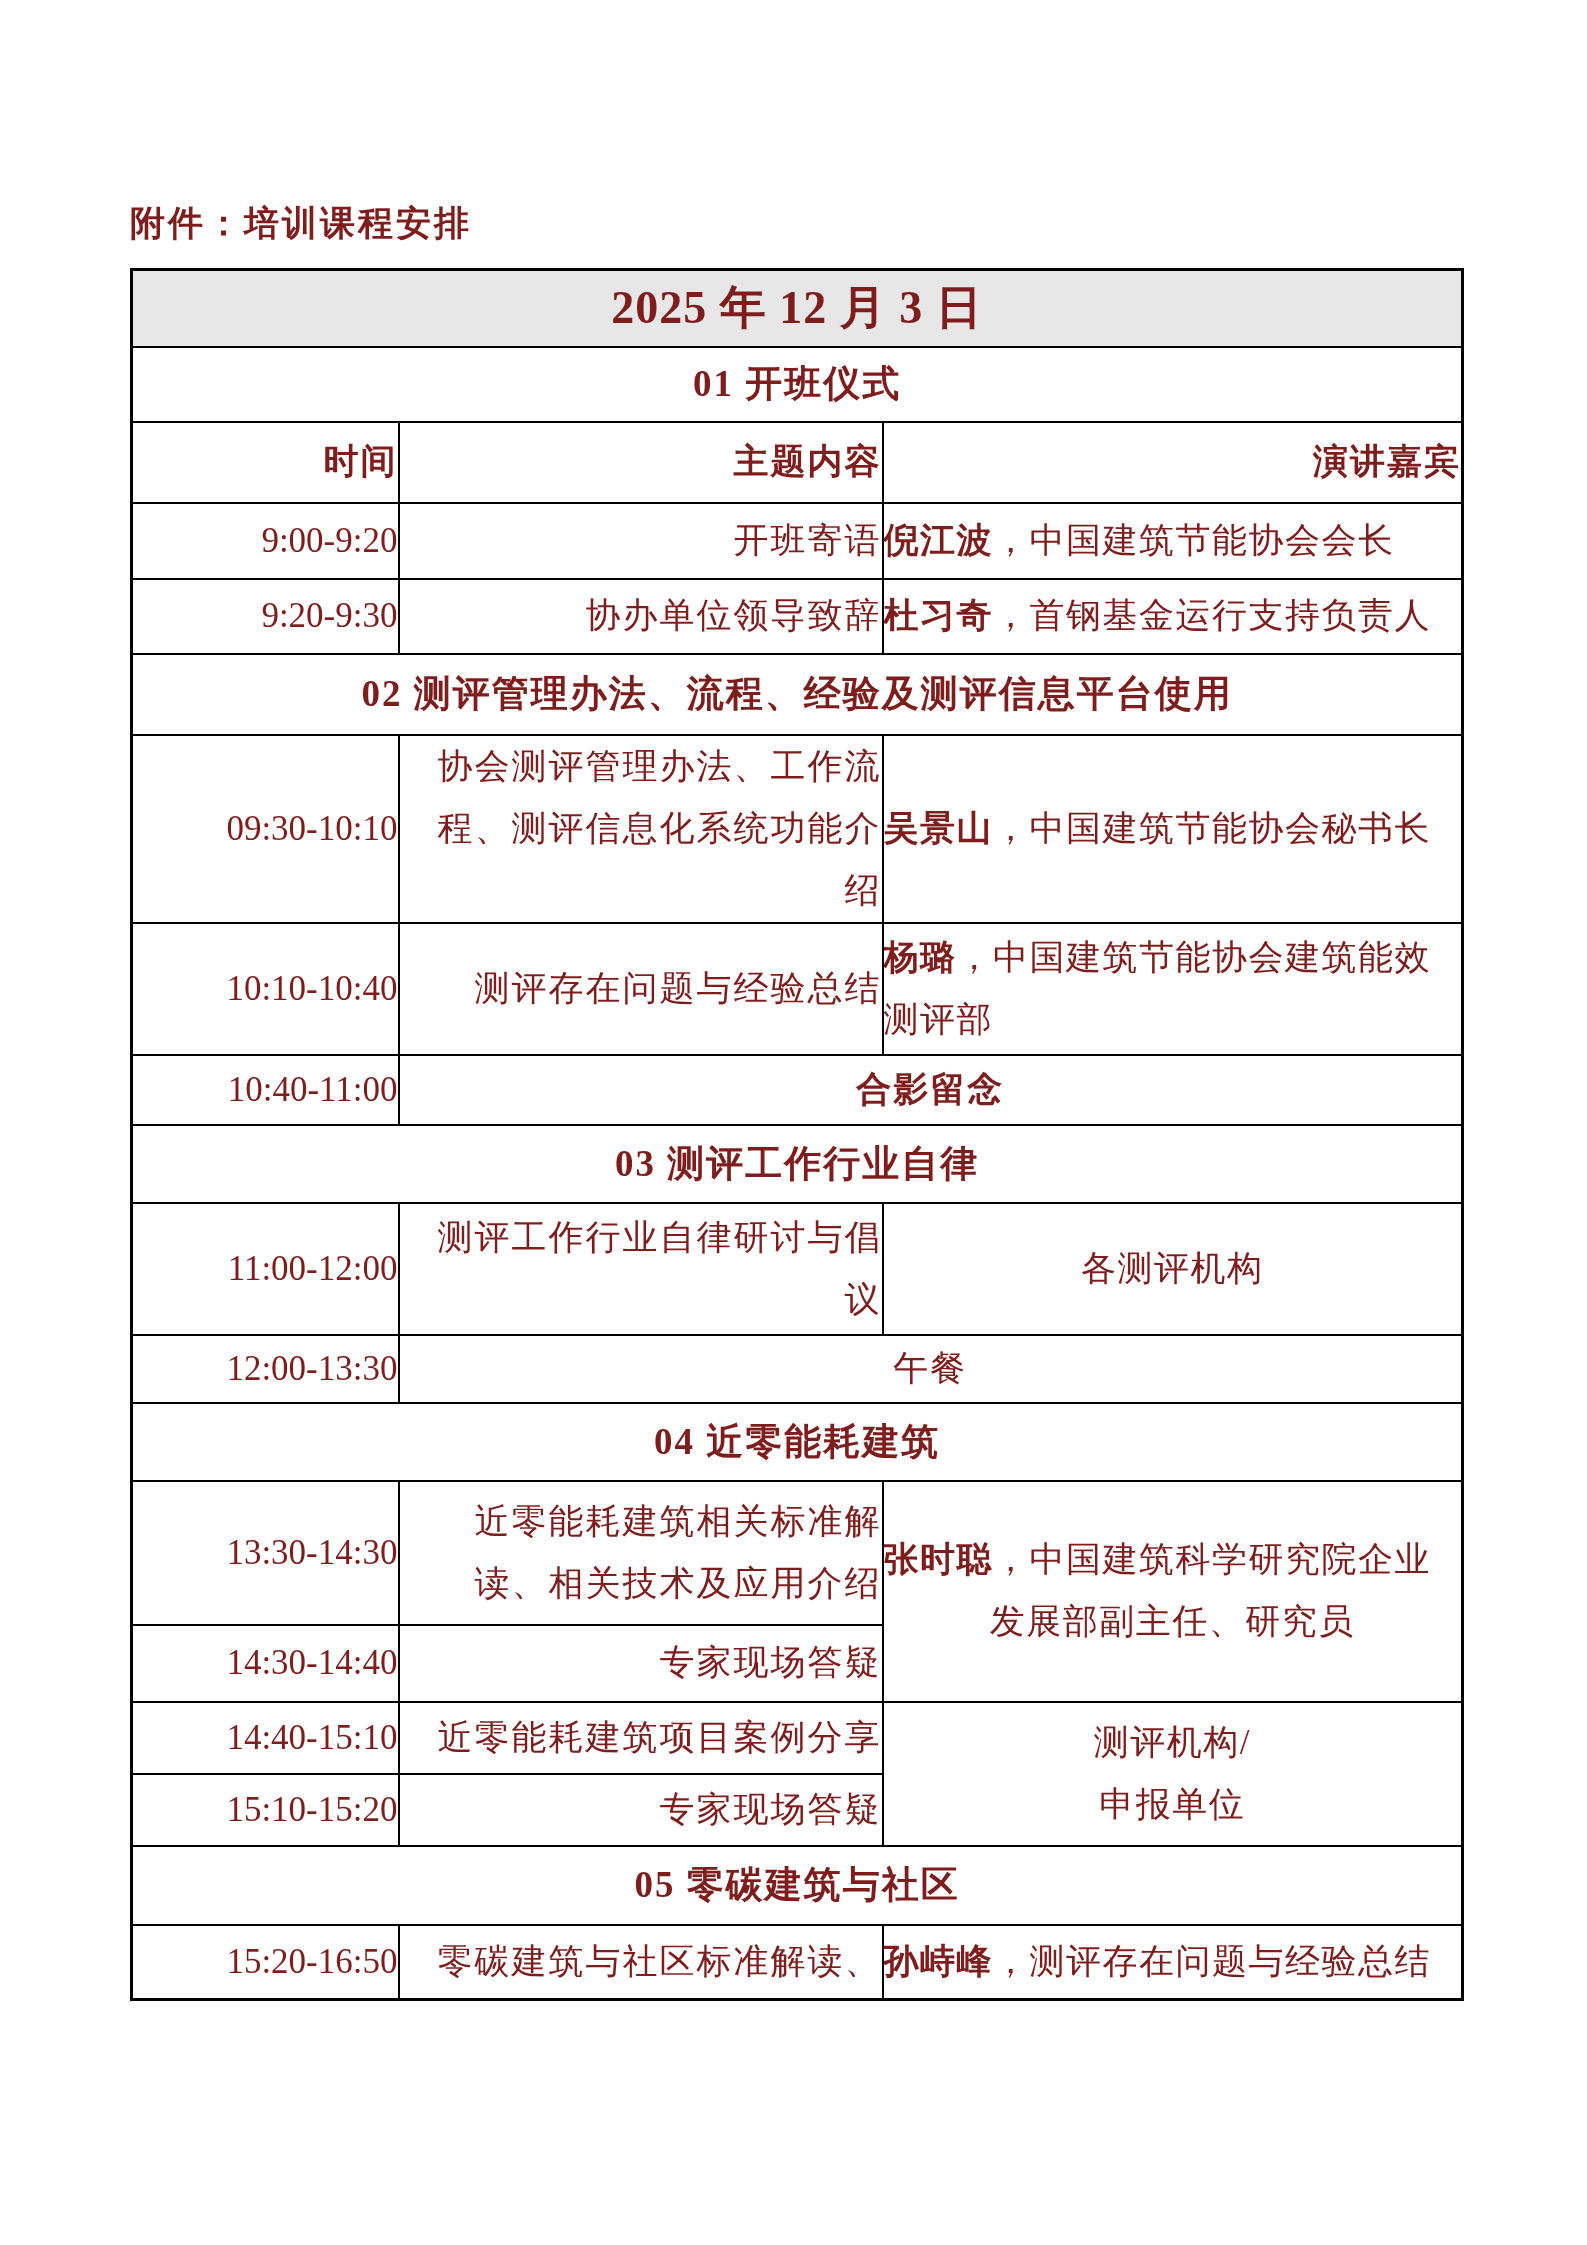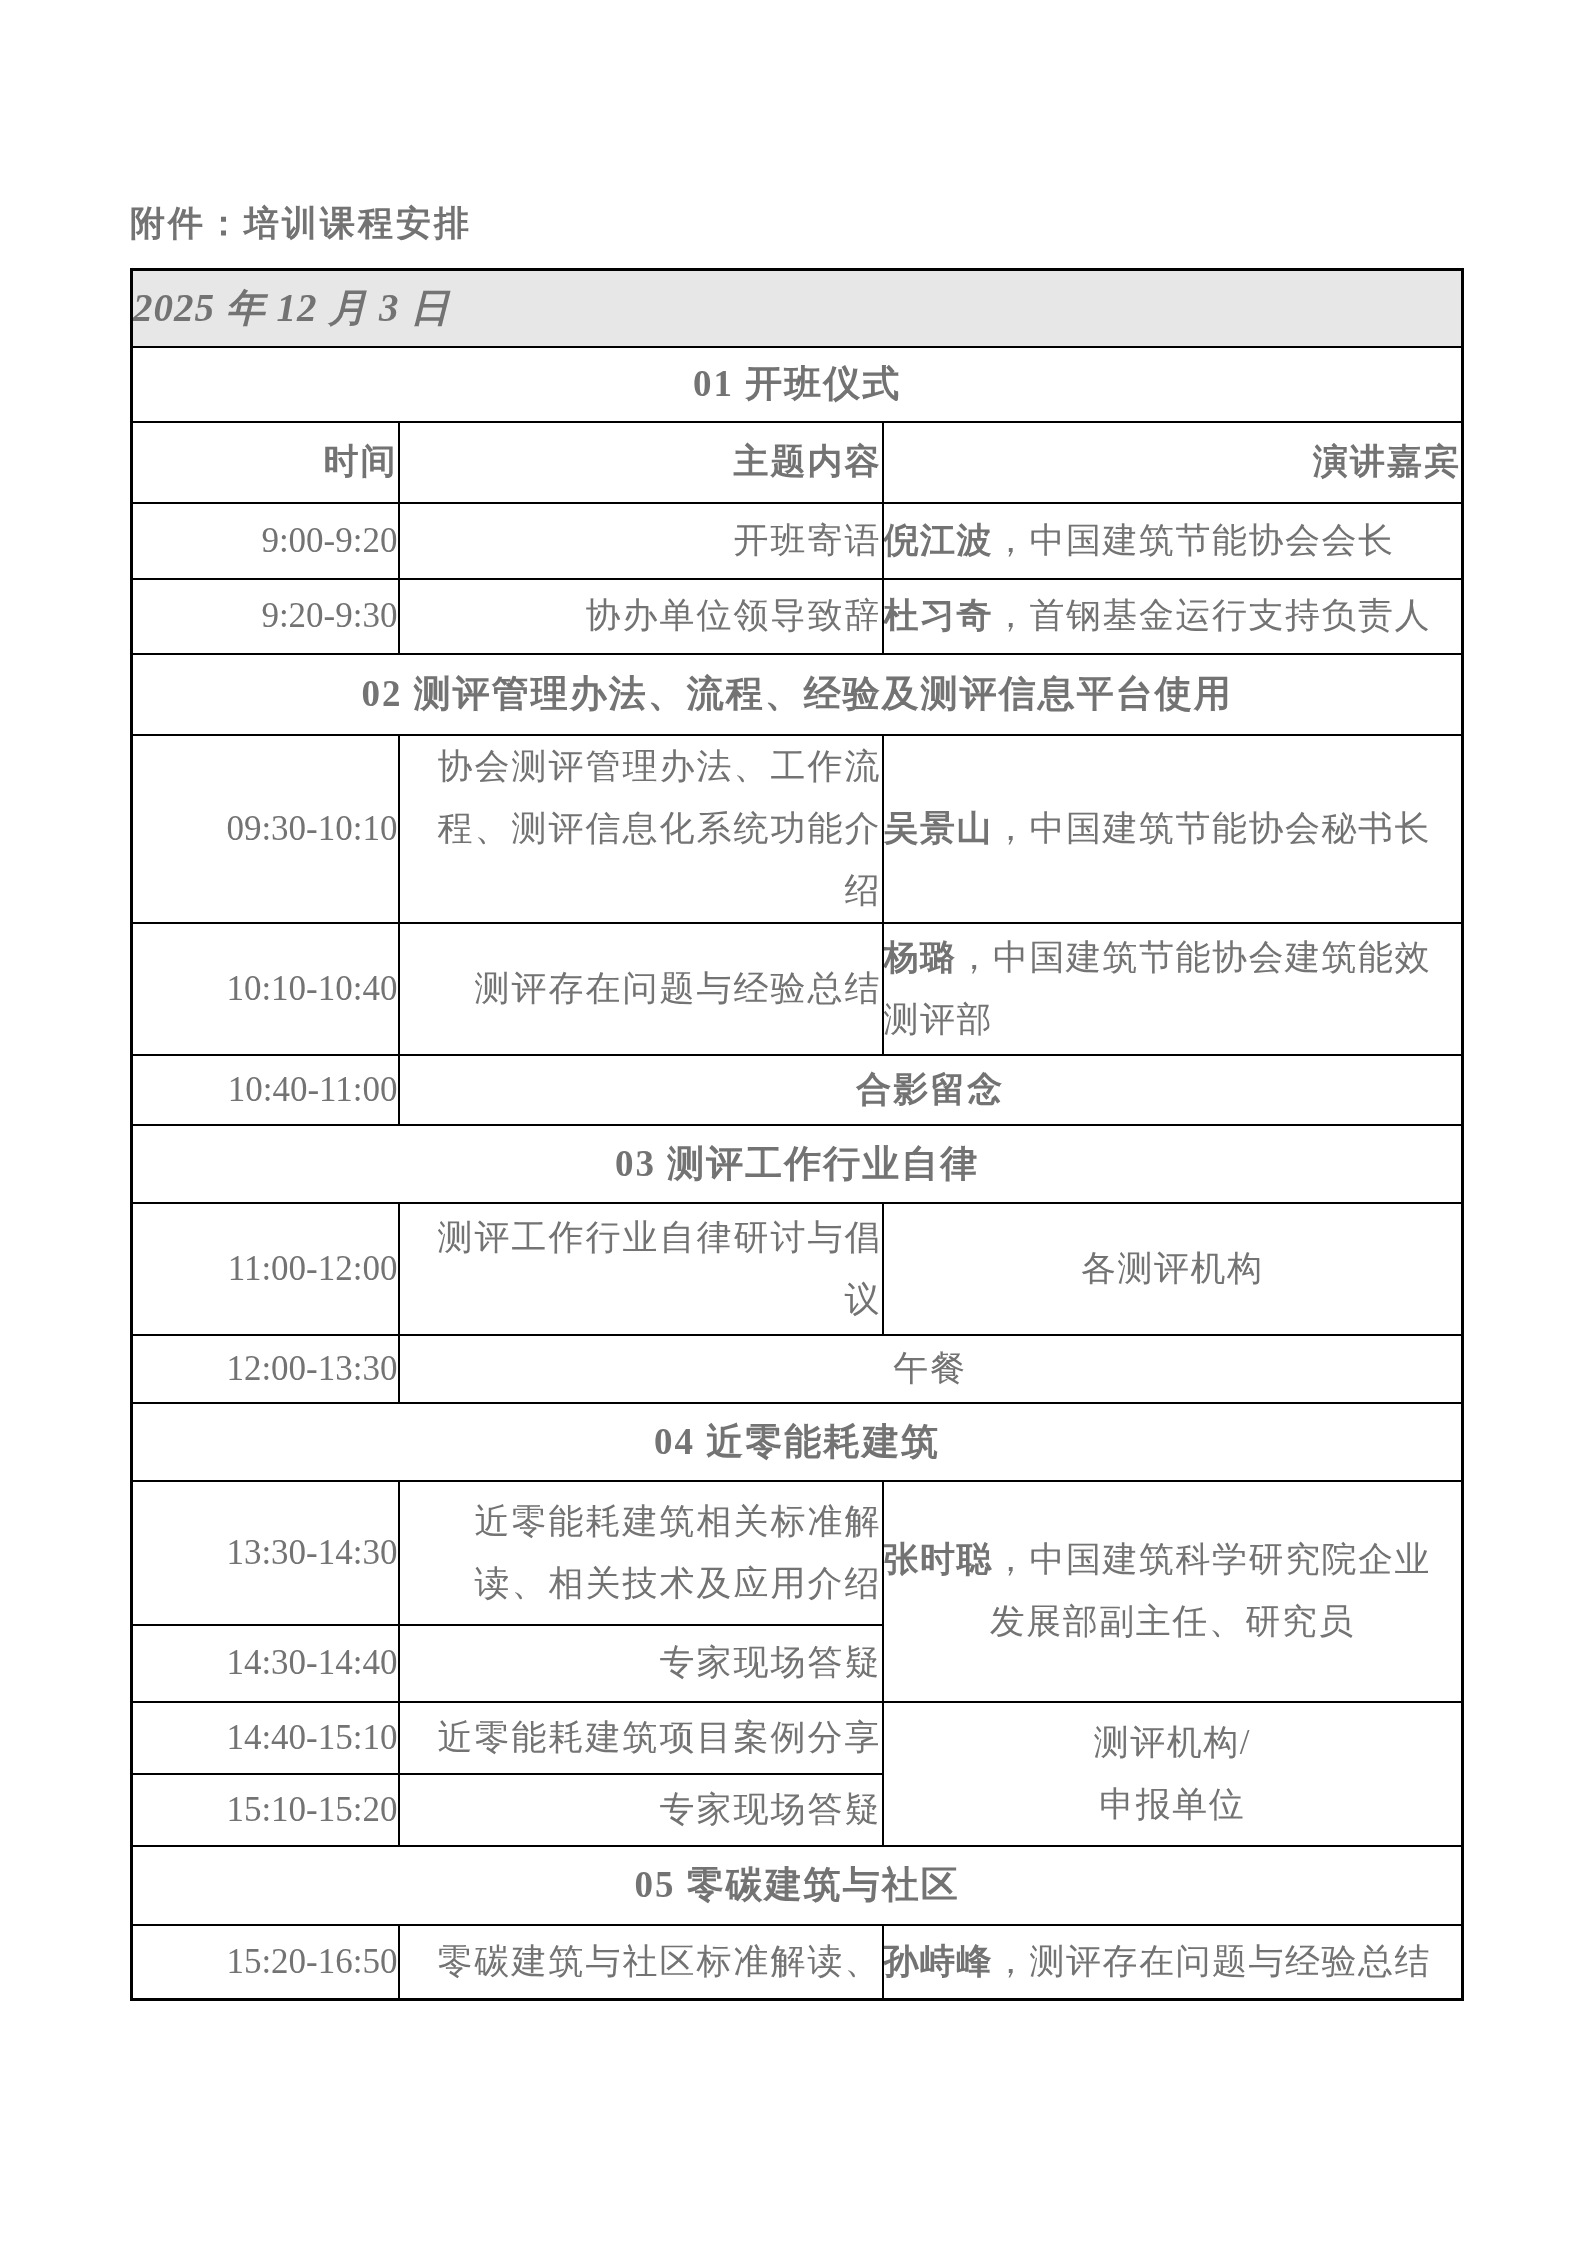--- a/index.html
+++ b/index.html
@@ -1,21 +1,21 @@
 <!DOCTYPE html>
 <html><head>
 <meta charset="utf-8">
 <style>
   html,body { margin:0; padding:0; }
   .page {
     position: relative;
     width: 1587px;
     height: 2245px;
     background: #ffffff;
-    color: #737373;
+    color: #7f1d1d;
     font-family: "Liberation Serif", "DejaVu Serif", serif;
   }
   .attachment-label {
     position: absolute;
     left: 130px;
     top: 200px;
     font-size: 35px;
     font-weight: bold;
     letter-spacing: 3px;
     white-space: nowrap;
@@ -33,24 +33,23 @@
     border: 2px solid #000;
     vertical-align: middle;
     font-size: 35px;
     padding: 0;
     overflow: hidden;
     line-height: 62px;
   }
   tr.date-row td {
     background: #e7e7e7;
     font-weight: bold;
-    text-align: left;
-    font-size: 39px;
+    text-align: center;
+    font-size: 46px;
     letter-spacing: 1px;
-    font-style: italic;
   }
   tr.section-row td {
     font-weight: bold;
     text-align: center;
     font-size: 37px;
     letter-spacing: 2px;
   }
   tr.colhdr-row td {
     font-weight: bold;
     text-align: right;

